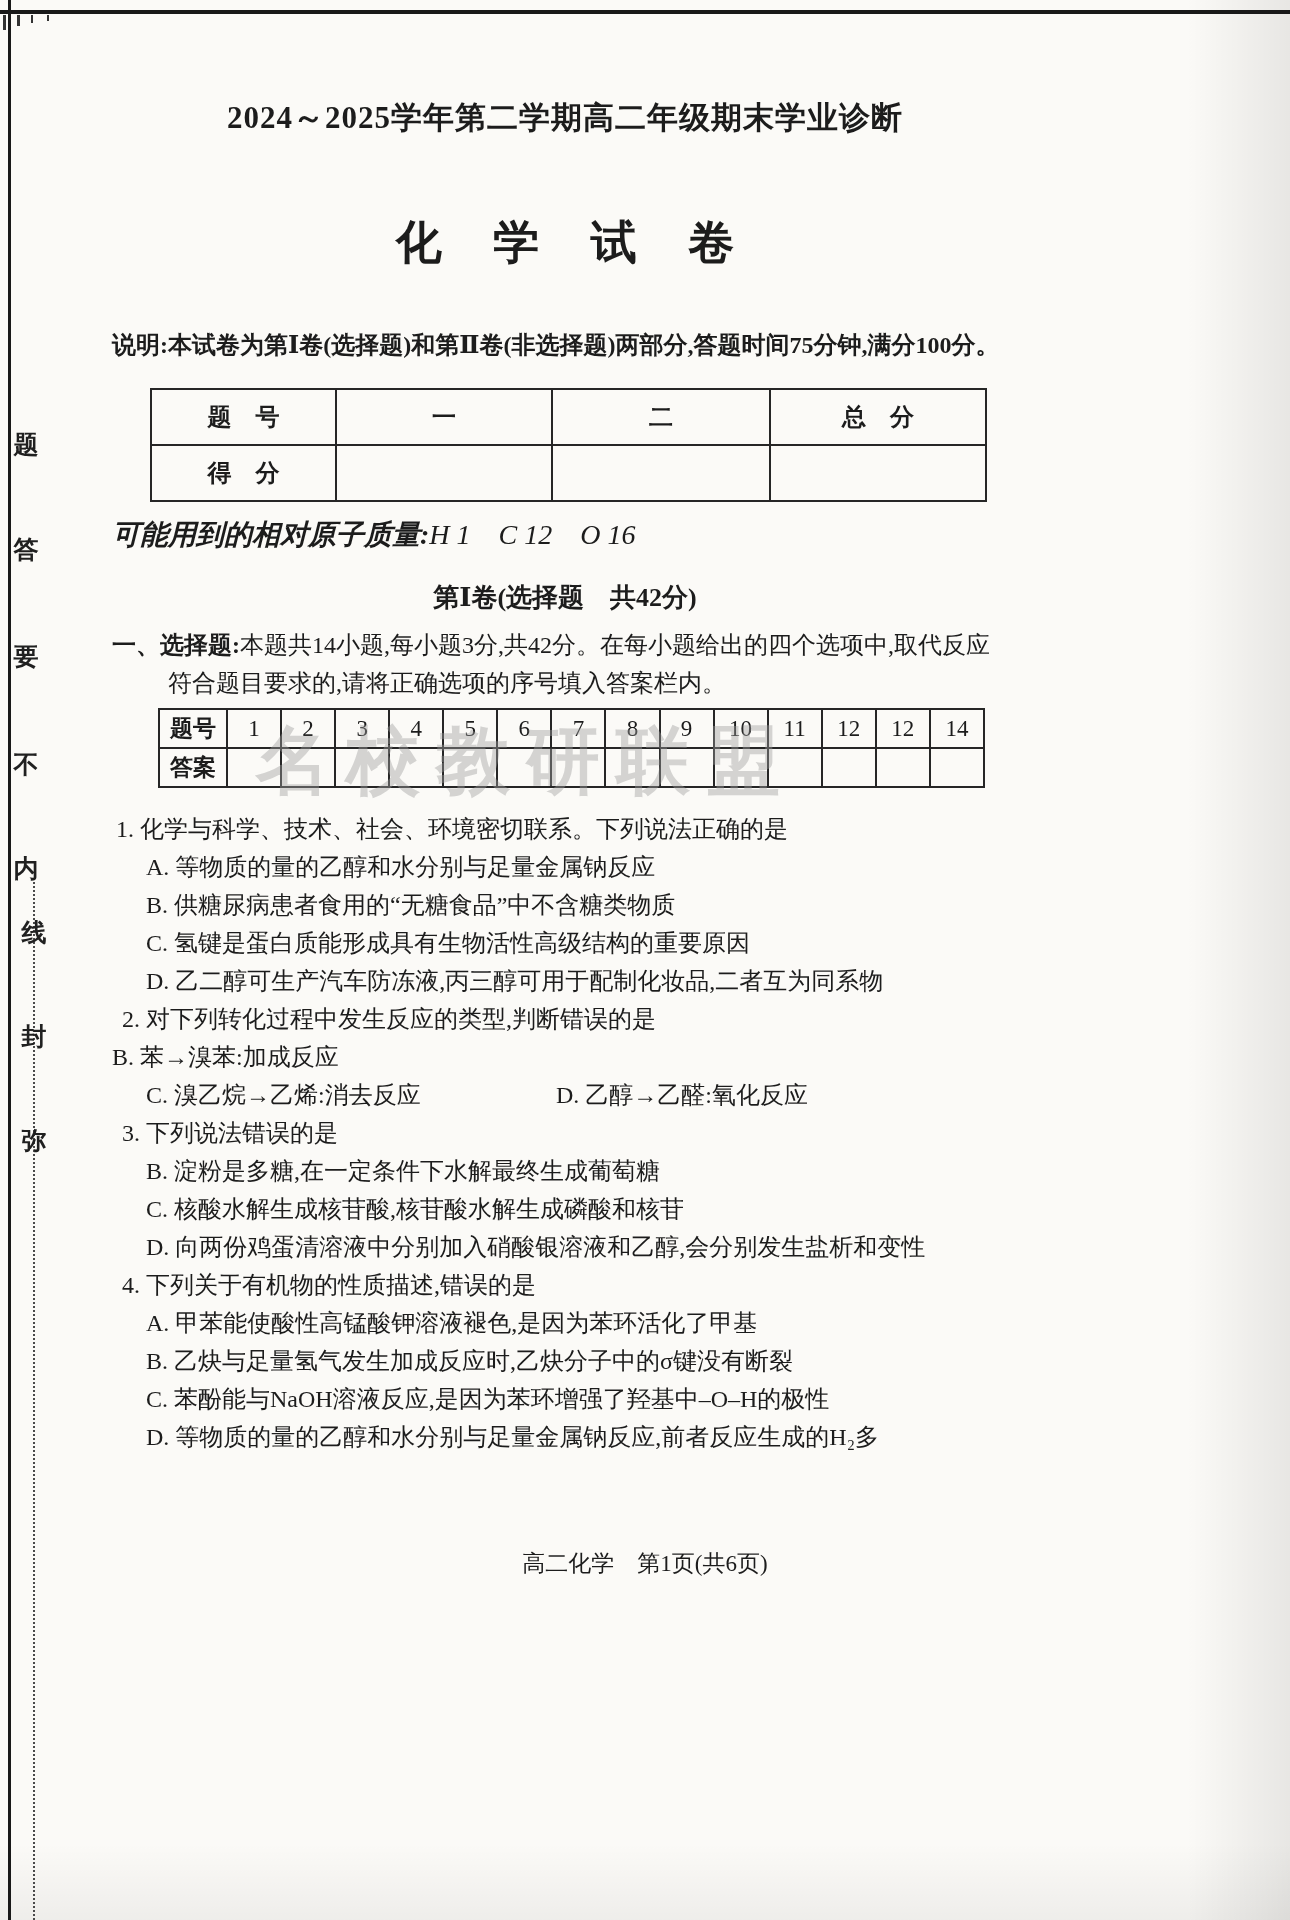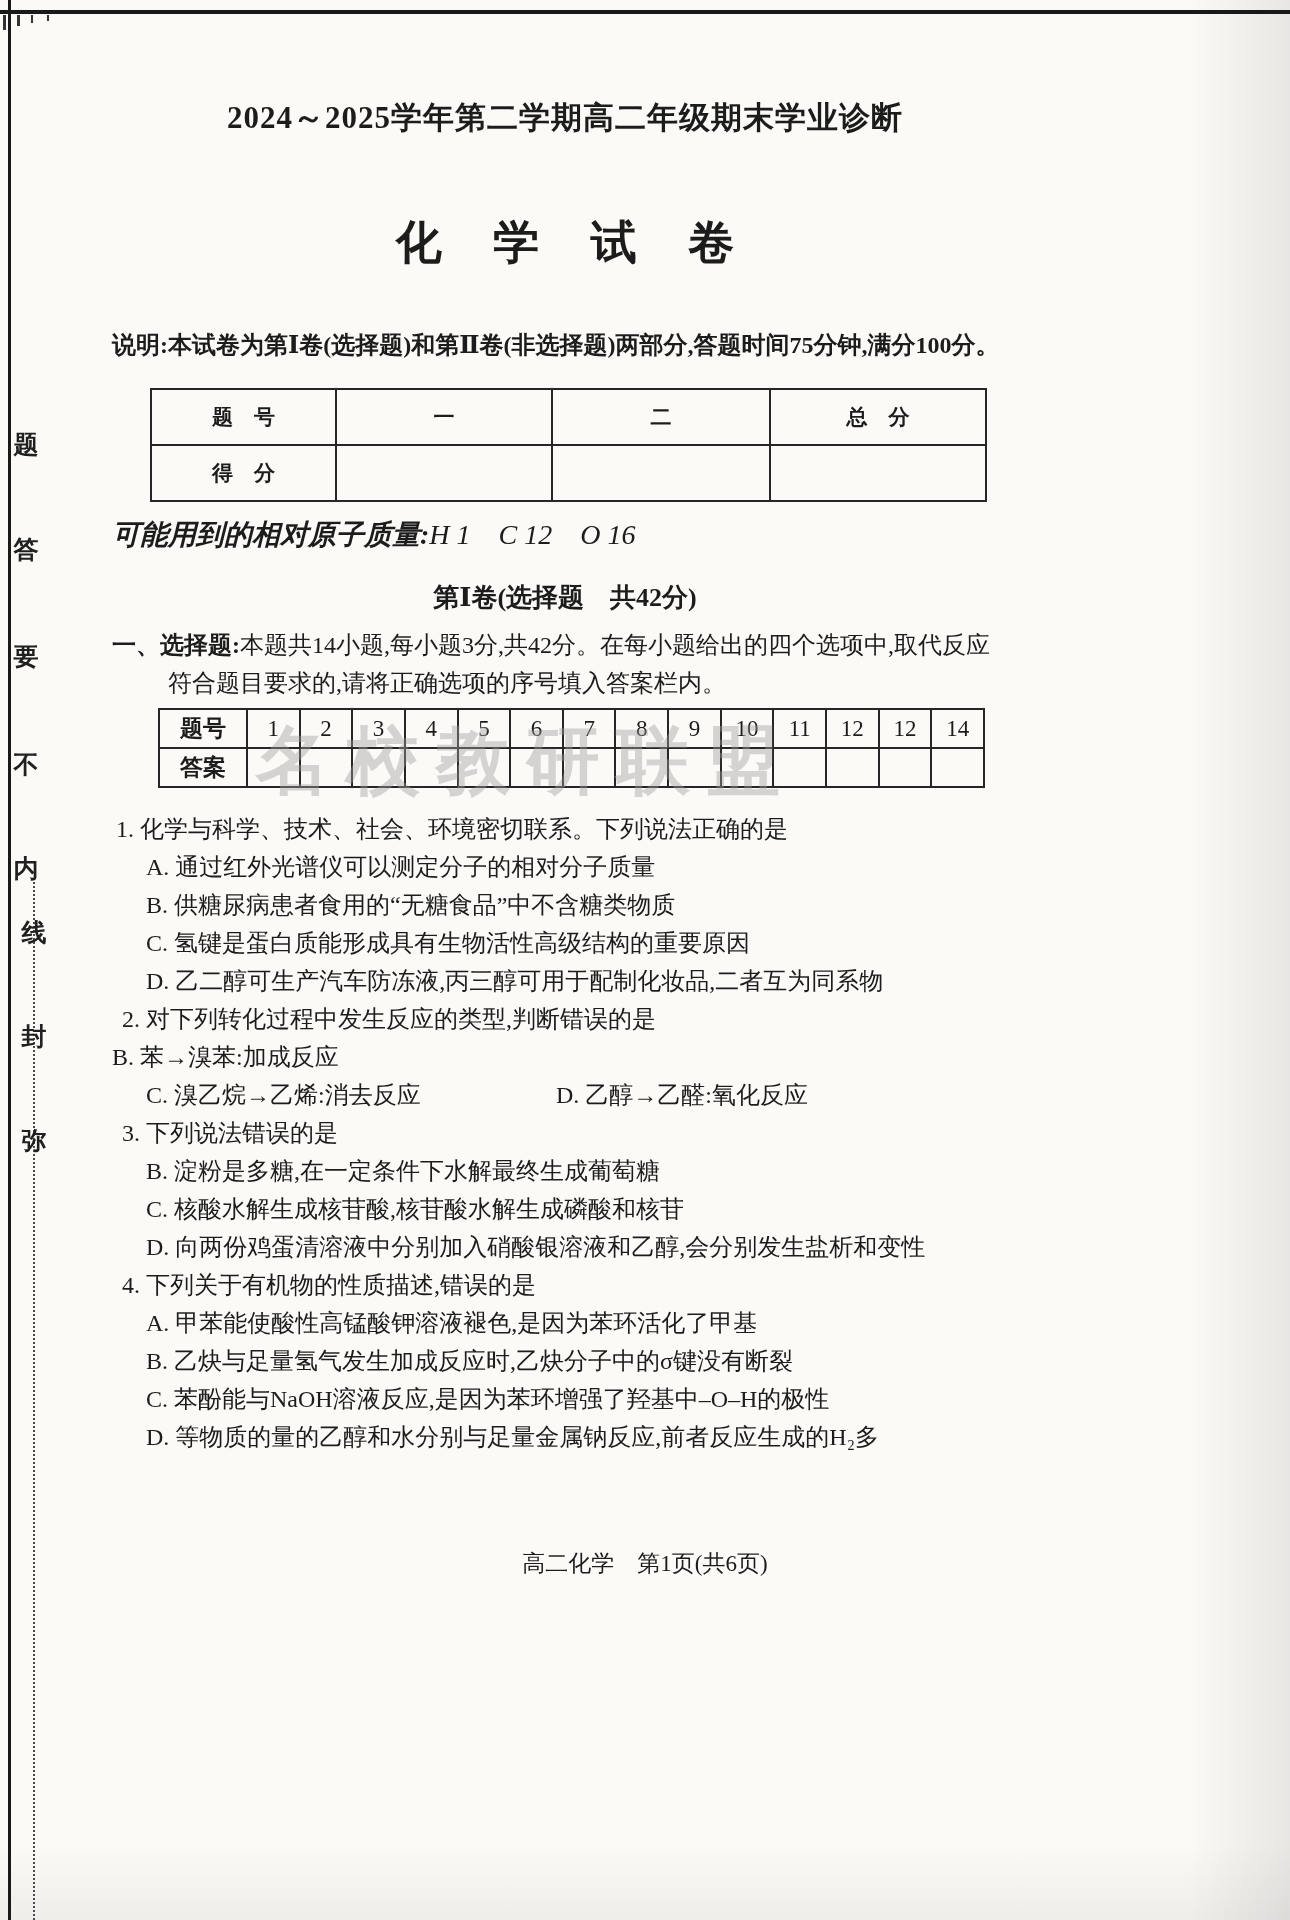--- a/index.html
+++ b/index.html
@@ -51,38 +51,38 @@
   }
   .instructions {
     margin-top:56px; font-size:24px; line-height:34px; font-weight:bold;
     white-space:nowrap;
   }
 
   table { border-collapse:collapse; }
   td { border:2px solid #262626; text-align:center; vertical-align:middle; }
 
   .score-table { margin:26px 0 0 38px; width:835px; table-layout:fixed; }
-  .score-table td { height:56px; font-size:21px; font-weight:bold; }
+  .score-table td { height:56px; font-size:24px; font-weight:bold; }
   .score-table .c0 { width:185px; }
   .score-table .c1 { width:216px; }
   .score-table .c2 { width:218px; }
   .score-table .c3 { width:216px; }
 
   .atomic { margin-top:16px; font-size:28px; line-height:34px; white-space:nowrap;font-style:italic; }
   .atomic .lbl { font-weight:bold; }
 
   .section-title { margin-top:28px; text-align:center; font-size:26px; line-height:36px; font-weight:bold; }
 
   .intro { margin-top:10px; font-size:24px; line-height:38px; white-space:nowrap; }
   .intro .lbl { font-weight:bold; }
   .intro2 { padding-left:56px; font-size:24px; line-height:38px; white-space:nowrap; }
 
   .answer-table { margin:6px 0 0 46px; width:827px; table-layout:fixed; }
   .answer-table td { height:39px; font-size:23px; }
-  .answer-table .lab { width:88px; font-weight:bold; }
+  .answer-table .lab { width:68px; font-weight:bold; }
 
   .watermark {
     position:absolute; left:256px; top:712px;
     font-size:74px; font-weight:bold; letter-spacing:16px;
     color:rgba(158,158,158,0.42); white-space:nowrap; pointer-events:none;
   }
 
   .questions { margin-top:22px; font-size:24px; }
   .questions p, .questions .opt-row { line-height:38px; white-space:nowrap; }
   .stem  { padding-left:4px; }
@@ -185,21 +185,21 @@
         <td></td>
         <td></td>
         <td></td>
       </tr>
     </tbody>
       </table>
 
     <div class="questions">
 
       <p class="stem">1. 化学与科学、技术、社会、环境密切联系。下列说法正确的是</p>
-      <p class="opt">A. 通过红外光谱仪可以测定分子的相对分子质量</p>
+      <p class="opt">A. 等物质的量的乙醇和水分别与足量金属钠反应</p>
       <p class="opt">B. 供糖尿病患者食用的“无糖食品”中不含糖类物质</p>
       <p class="opt">C. 氢键是蛋白质能形成具有生物活性高级结构的重要原因</p>
       <p class="opt">D. 乙二醇可生产汽车防冻液,丙三醇可用于配制化妆品,二者互为同系物</p>
 
       <p class="stem ind">2. 对下列转化过程中发生反应的类型,判断错误的是</p>
       <div class="opt-row">
         <span>B. 苯→溴苯:加成反应</span>
       </div>
       <div class="opt-row">
         <span class="colA">C. 溴乙烷→乙烯:消去反应</span>

